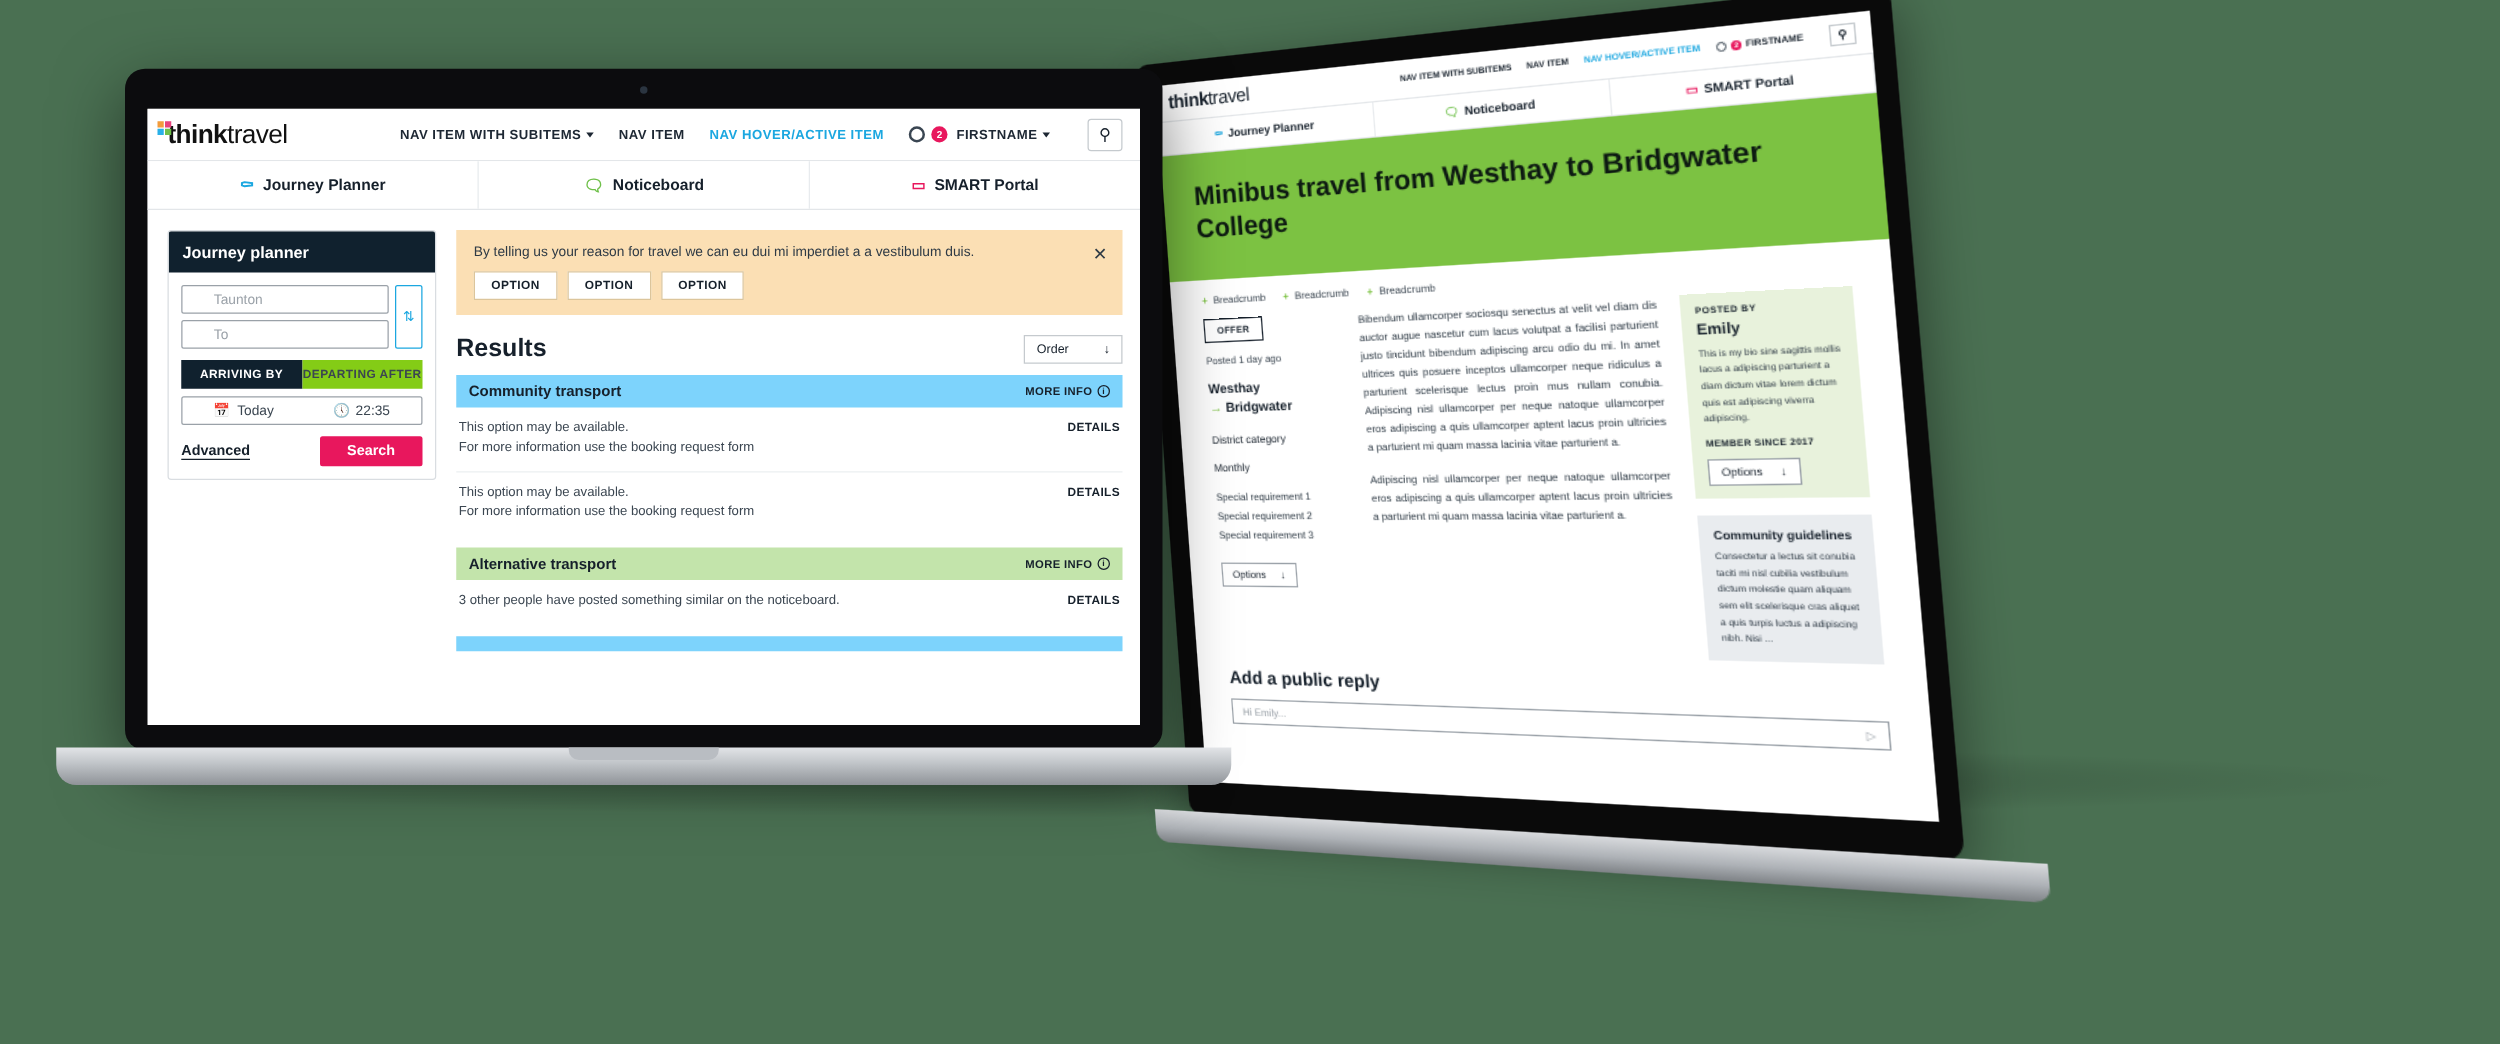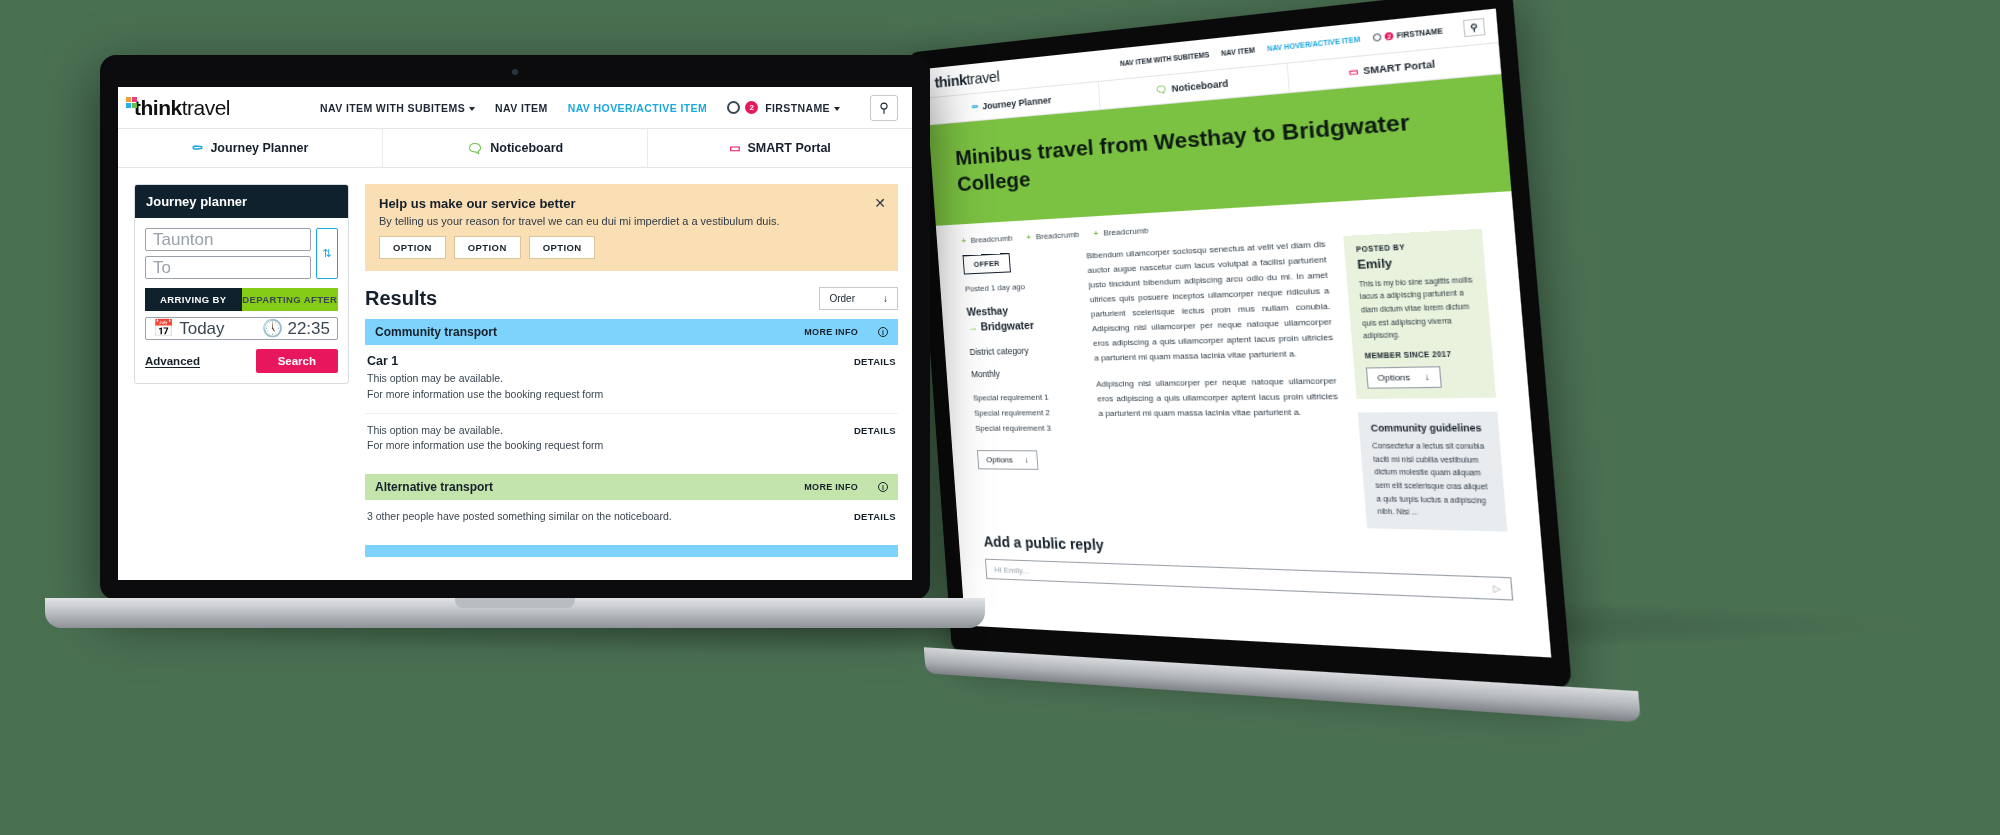--- a/index.html
+++ b/index.html
@@ -105,21 +105,21 @@
   .body { display: flex; padding: 16px 14px 0 16px; gap: 16px; }
   .col-left { width: 215px; flex: 0 0 215px; }
   .col-right { flex: 1; }
 
   .jp-card { border: 1px solid #d9dde1; border-radius: 3px; overflow: hidden; }
   .jp-head { background: #10212e; color: #fff; padding: 9px 11px; font-size: 13px; font-weight: 700; }
   .jp-body { padding: 10px; }
   .jp-row { display: flex; gap: 5px; align-items: stretch; }
   .jp-inputs { flex: 1; }
   .fld { height: 23px; border: 1px solid #9aa1a8; border-radius: 2px; background: #fff;
-         font-size: 17px; color: #9aa1a8; padding: 0 7px; display: flex; align-items: center;
+         font-size: 11px; color: #9aa1a8; padding: 0 25px; display: flex; align-items: center;
          margin-bottom: 5px; }
   .swap { width: 22px; border: 1px solid #1ba7e0; border-radius: 2px; background:#fff;
           display:flex;align-items:center;justify-content:center;color:#1ba7e0;font-size:11px; height:51px;}
   .seg { display: flex; margin: 7px 0 6px; }
   .seg div { flex: 1; height: 23px; display:flex;align-items:center;justify-content:center;
              font-size: 9.5px; font-weight: 700; letter-spacing: .4px; }
   .seg .on { background: #10212e; color: #fff; }
   .seg .off { background: #84cc16; color: #3b4651; }
   .fld-date { justify-content: space-between; color: #3b4651; }
   .jp-foot { display: flex; align-items: center; justify-content: space-between; margin-top: 9px; }
@@ -137,21 +137,21 @@
 
   .res-head { display:flex; align-items:flex-end; justify-content:space-between; margin: 16px 0 9px; }
   .res-title { font-size: 20px; font-weight: 700; }
   .order { border:1px solid #c5cace; background:#fff; font-size:10px; padding:5px 9px;
            display:flex; gap:28px; align-items:center; }
 
   .sec-bar { display:flex;align-items:center;justify-content:space-between;
              padding: 6px 10px; font-size: 12px; font-weight: 700; }
   .sec-blue { background:#7dd3fc; }
   .sec-green { background:#c3e4ab; }
-  .more { font-size: 9px; font-weight: 700; letter-spacing:.3px; display:flex;align-items:flex-start;gap:20px;}
+  .more { font-size: 9px; font-weight: 700; letter-spacing:.3px; display:flex;align-items:flex-start;gap:4px;}
   .info-c { width:10px;height:10px;border-radius:50%;border:1.2px solid #16202b;
             font-size:7px;display:flex;align-items:center;justify-content:center;font-weight:700;}
 
   .opt-row { padding: 9px 2px 10px; border-bottom: 1px solid #eceff1; position: relative; }
   .opt-row:last-child { border-bottom: 0; }
   .opt-name { font-size: 12.5px; font-weight: 700; margin-bottom: 3px; }
   .opt-line { font-size: 10.5px; color: #3b4651; line-height: 1.5; }
   .details { position: absolute; right: 2px; top: 11px; font-size: 9.5px; font-weight: 700; letter-spacing:.3px;}
 
   
@@ -396,21 +396,20 @@
                     <span class="searchbig">Search</span>
                   </div>
                 </div>
               </div>
             </div>
 
             <div class="col-right">
 
               <div class="promo">
                 <div class="x">✕</div>
-                <h3>Help us make our service better</h3>
                 <p>By telling us your reason for travel we can eu dui mi imperdiet a a vestibulum duis.</p>
                 <div class="opts">
                   <span class="opt">OPTION</span>
                   <span class="opt">OPTION</span>
                   <span class="opt">OPTION</span>
                 </div>
               </div>
 
               <div class="res-head">
                 <div class="res-title">Results</div>
@@ -423,21 +422,20 @@
               <div class="sec-bar sec-blue">
                 <span>Community transport</span>
                 <span class="more">
                   <span>MORE INFO</span>
                   <span class="info-c">i</span>
                 </span>
               </div>
               <div>
                 <div class="opt-row">
                   <div class="details">DETAILS</div>
-                  <div class="opt-name">Car 1</div>
                   <div class="opt-line">This option may be available.</div>
                   <div class="opt-line">For more information use the booking request form</div>
                 </div>
                 <div class="opt-row">
                   <div class="details">DETAILS</div>
                   <div class="opt-line">This option may be available.</div>
                   <div class="opt-line">For more information use the booking request form</div>
                 </div>
               </div>
 

